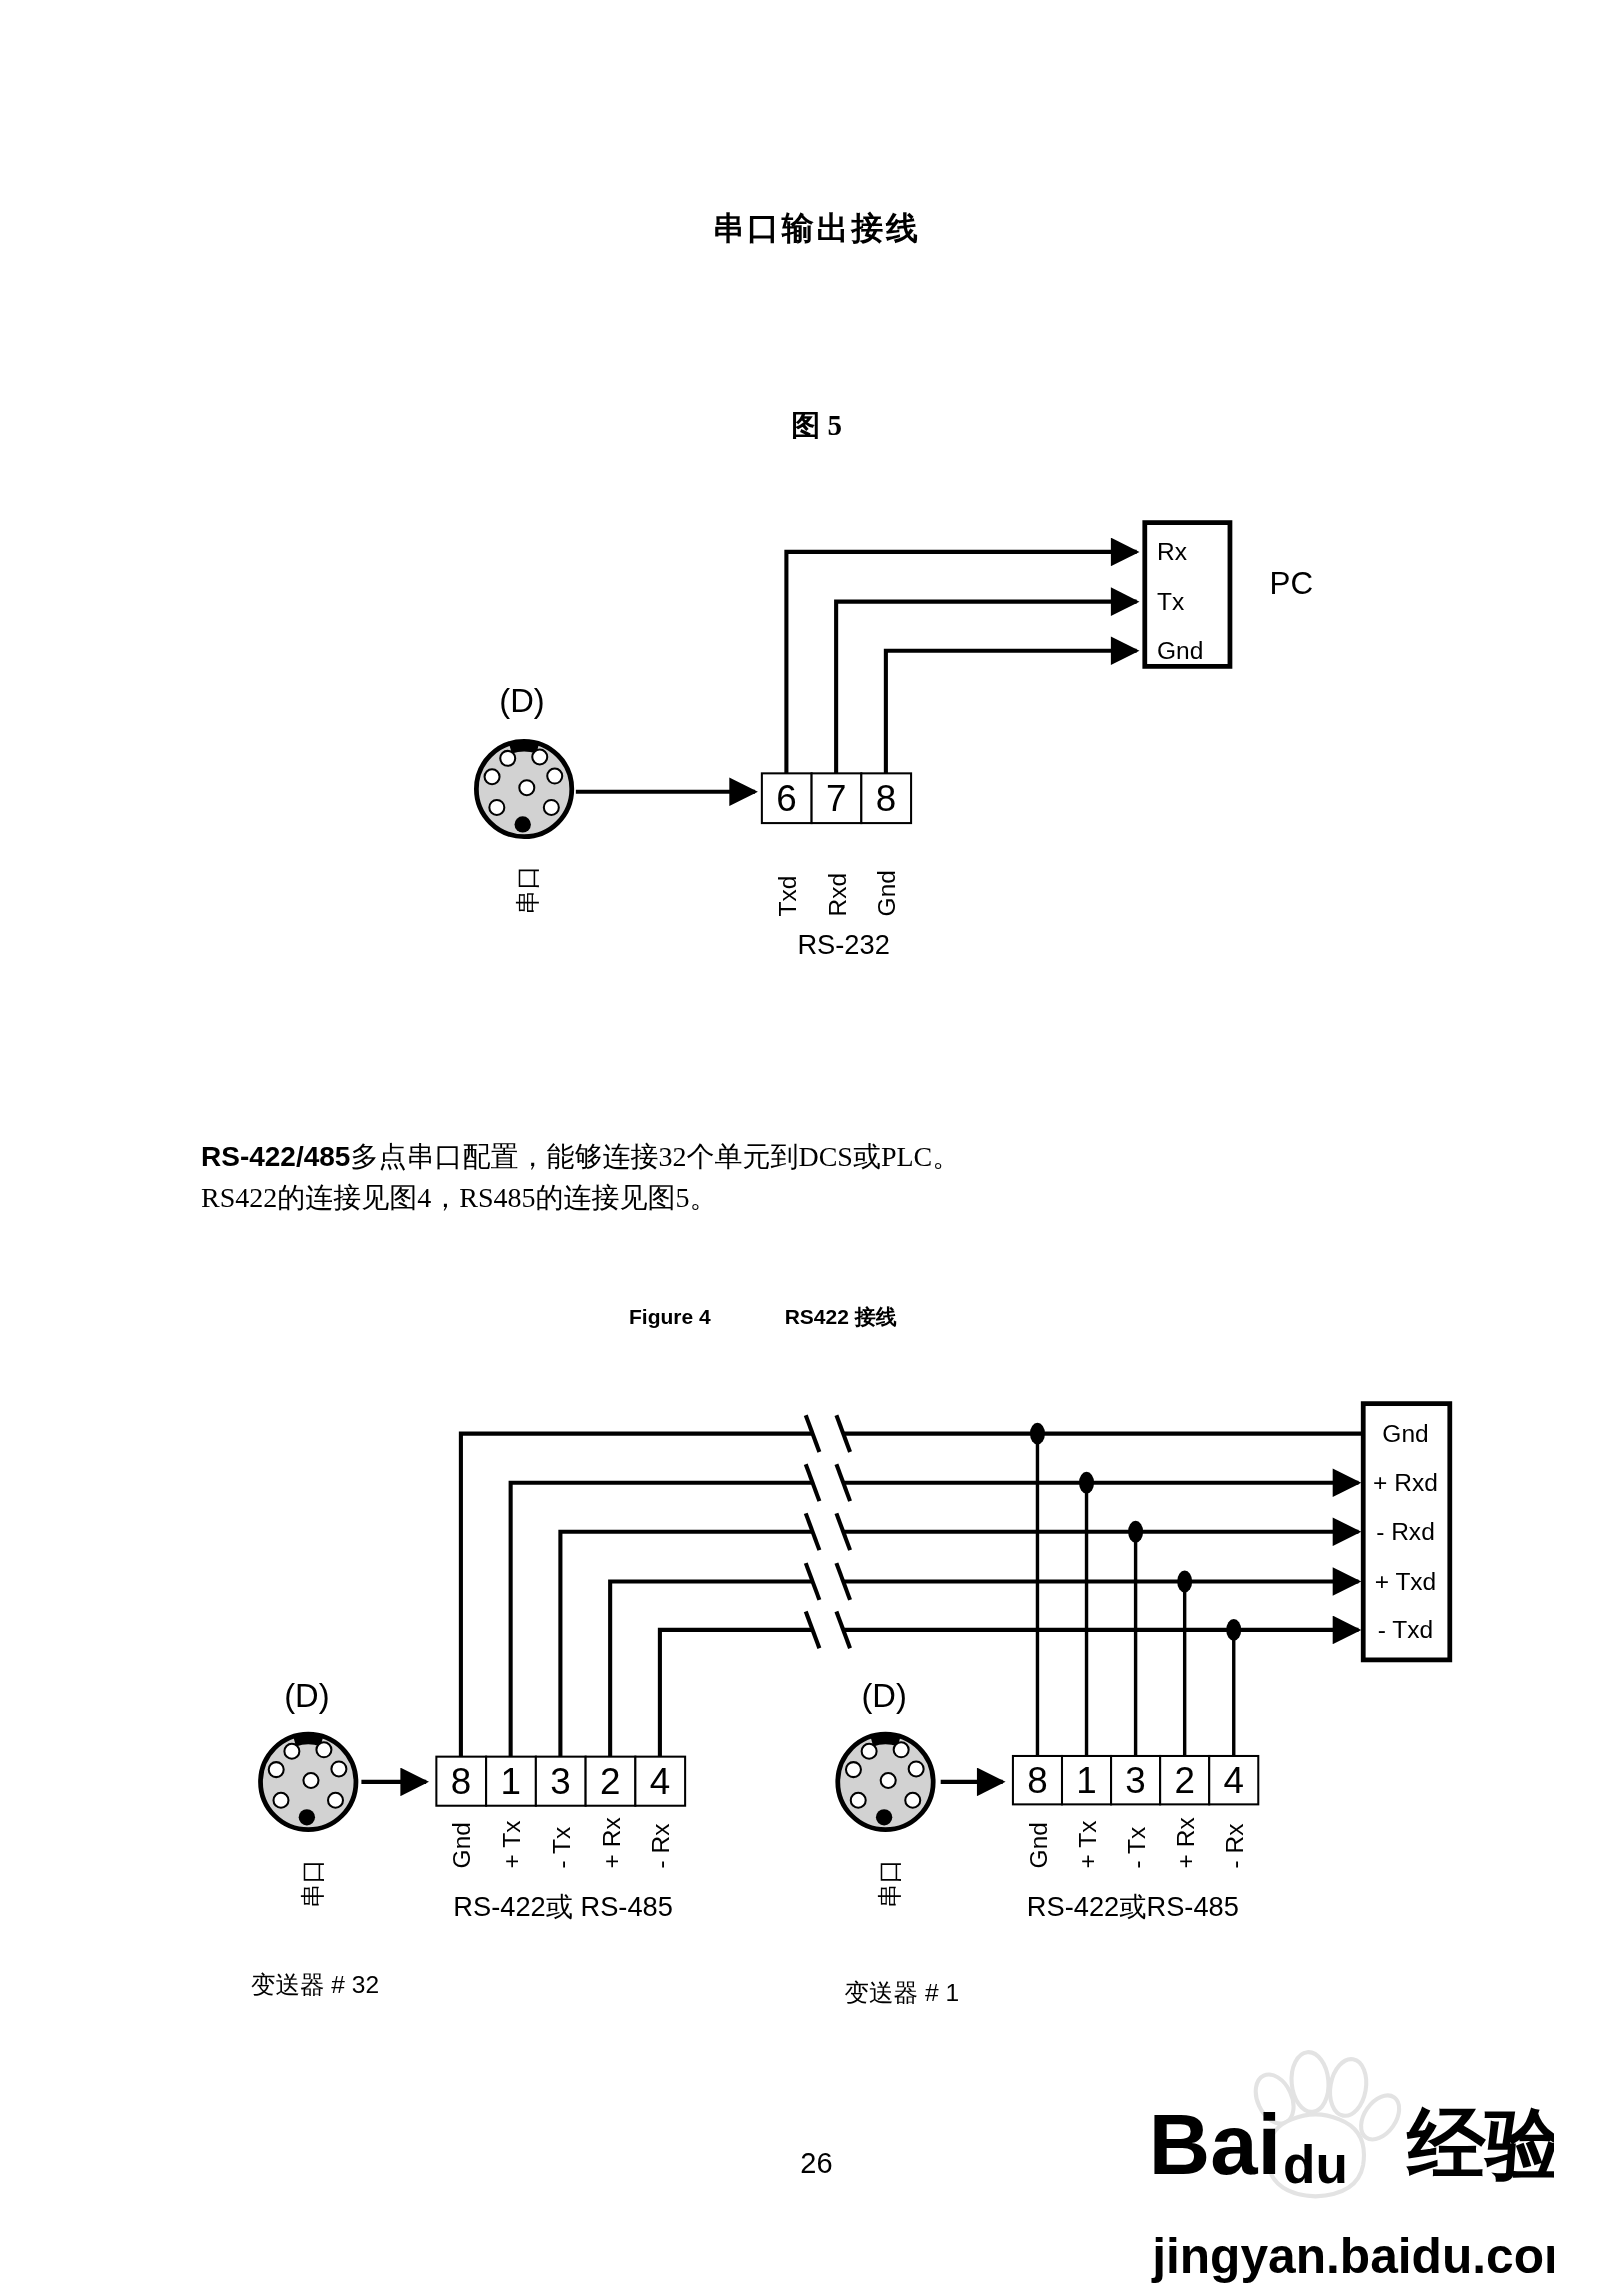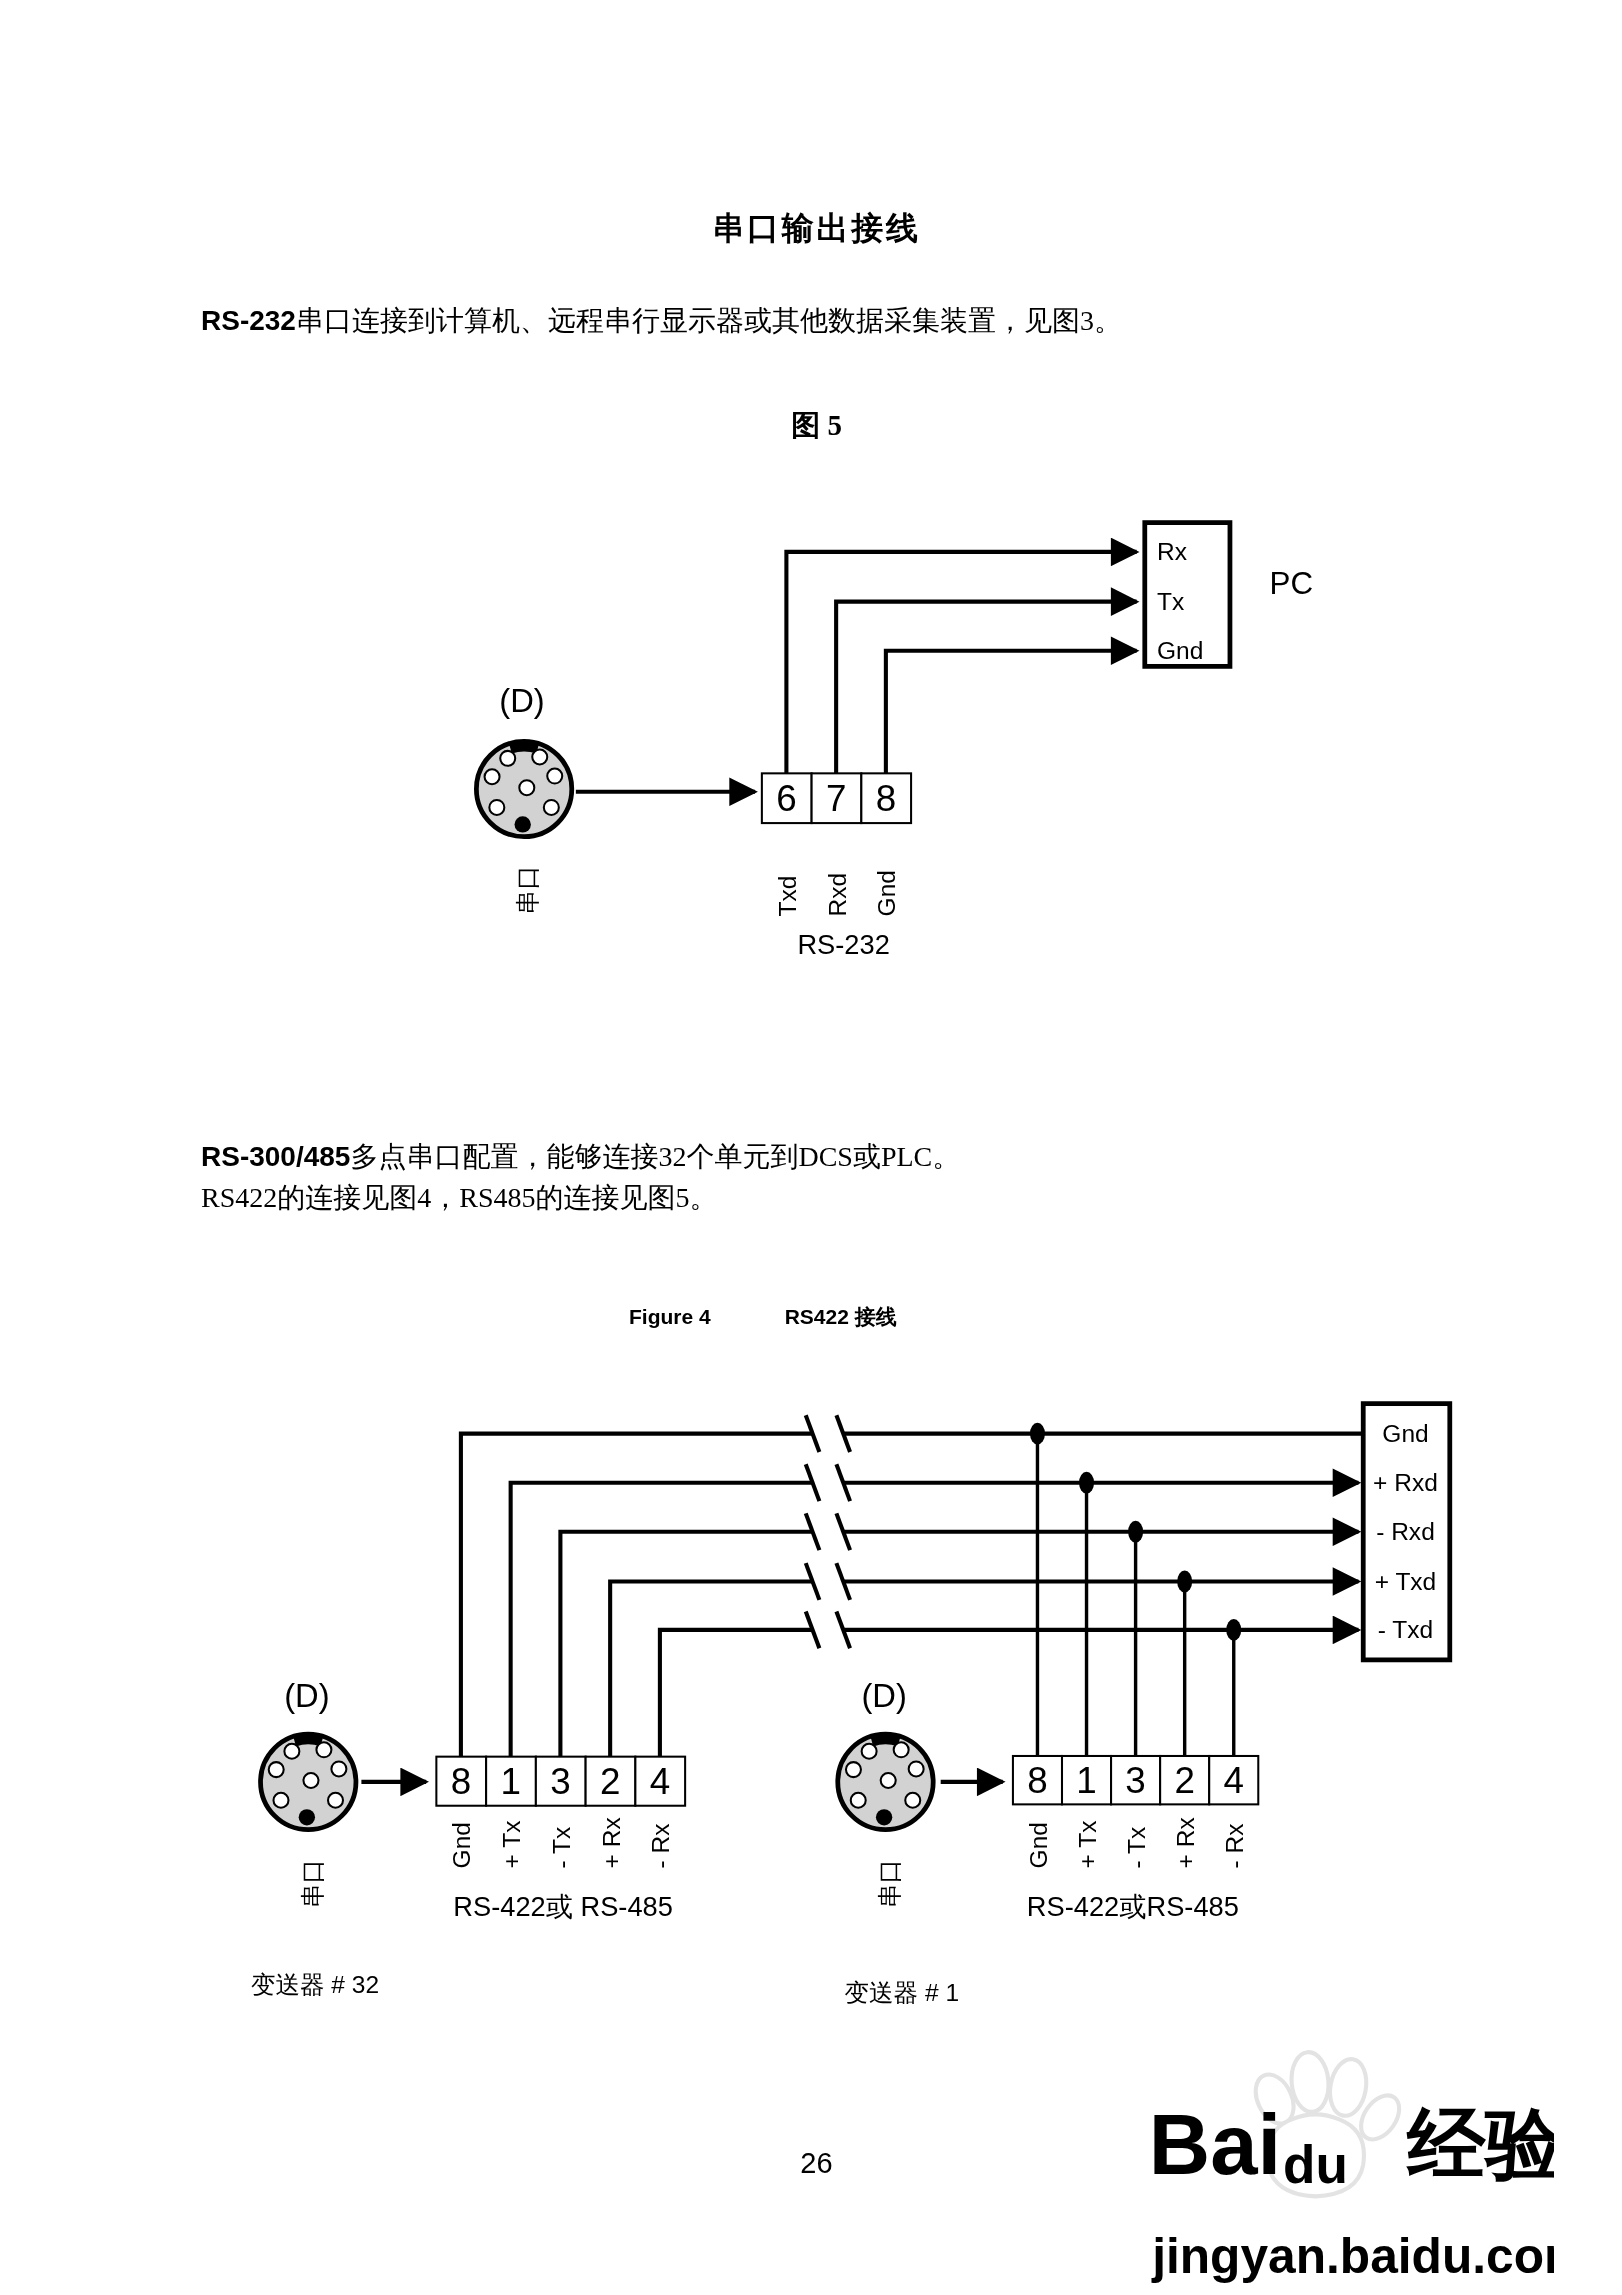--- a/index.html
+++ b/index.html
@@ -31,23 +31,20 @@
   svg .dev    { font-size:36px; }
   svg .wm     { font-weight:bold; }
 </style>
 </head>
 <body>
 
 <div class="page">
 
   <div class="abs center title">串口输出接线</div>
 
-  <div class="abs para" style="left:201px; top:302px;">
-    <span class="lead">RS-232</span><span>串口连接到计算机、远程串行显示器或其他数据采集装置，见图3。</span>
-  </div>
 
   <div class="abs center figcap3">图 5</div>
 
   <svg class="abs" style="left:443px; top:504px;" width="913" height="491" viewBox="650 740 1340 720">
     <defs>
       <marker id="ah3" viewBox="0 0 10 10" refX="9" refY="5" markerWidth="8.5" markerHeight="7" orient="auto">
         <path d="M0,0 L10,5 L0,10 z" fill="#000"></path>
       </marker>
     </defs>
 
@@ -90,21 +87,21 @@
     <text class="rot" transform="translate(1168,1345) rotate(-90)">Txd</text>
     <text class="rot" transform="translate(1241,1345) rotate(-90)">Rxd</text>
     <text class="rot" transform="translate(1314,1345) rotate(-90)">Gnd</text>
 
     <text class="rot" transform="translate(787,1342) rotate(-90)" font-size="40">串口</text>
 
     <text class="stdlbl" x="1238" y="1400">RS-232</text>
   </svg>
 
   <div class="abs para" style="left:201px; top:1138px;">
-    <span class="lead">RS-300/485</span><span>多点串口配置，能够连接32个单元到DCS或PLC。</span>
+    <span class="lead">RS-422/485</span><span>多点串口配置，能够连接32个单元到DCS或PLC。</span>
   </div>
   <div class="abs para" style="left:201px; top:1179px;text-align:right;">RS422的连接见图4，RS485的连接见图5。</div>
 
   <div class="abs figcap4">
     <span>Figure 4</span><span class="cn">RS422 接线</span>
   </div>
 
   <svg class="abs" style="left:225px; top:1390px;" width="1261" height="627" viewBox="330 2040 1850 920">
     <defs>
       <marker id="ah4" viewBox="0 0 10 10" refX="9" refY="5" markerWidth="8.5" markerHeight="7" orient="auto">

